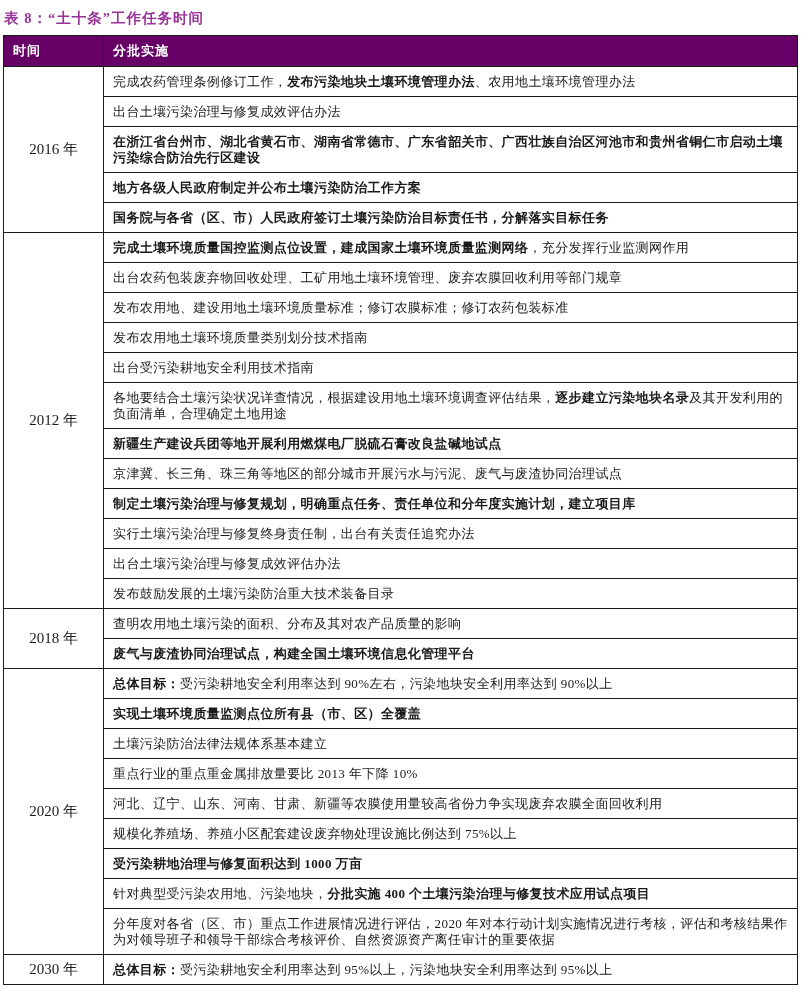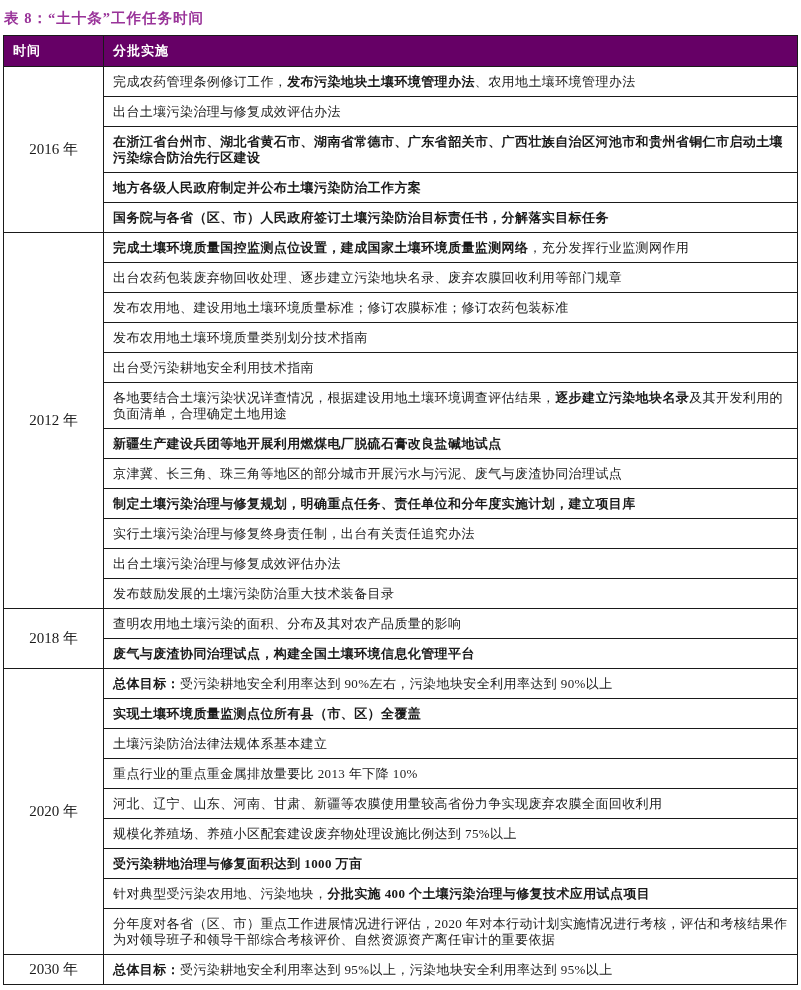--- a/index.html
+++ b/index.html
@@ -92,21 +92,21 @@
           <td class="task-cell"><span class="b">地方各级人民政府制定并公布土壤污染防治工作方案</span></td>
         </tr>
         <tr>
           <td class="task-cell"><span class="b">国务院与各省（区、市）人民政府签订土壤污染防治目标责任书，分解落实目标任务</span></td>
         </tr>
         <tr>
           <td class="year-cell" rowspan="12">2012 年</td>
           <td class="task-cell"><span class="b">完成土壤环境质量国控监测点位设置，建成国家土壤环境质量监测网络</span><span>，充分发挥行业监测网作用</span></td>
         </tr>
         <tr>
-          <td class="task-cell"><span>出台农药包装废弃物回收处理、逐步建立污染地块名录、废弃农膜回收利用等部门规章</span></td>
+          <td class="task-cell"><span>出台农药包装废弃物回收处理、工矿用地土壤环境管理、废弃农膜回收利用等部门规章</span></td>
         </tr>
         <tr>
           <td class="task-cell"><span>发布农用地、建设用地土壤环境质量标准；修订农膜标准；修订农药包装标准</span></td>
         </tr>
         <tr>
           <td class="task-cell"><span>发布农用地土壤环境质量类别划分技术指南</span></td>
         </tr>
         <tr>
           <td class="task-cell"><span>出台受污染耕地安全利用技术指南</span></td>
         </tr>

